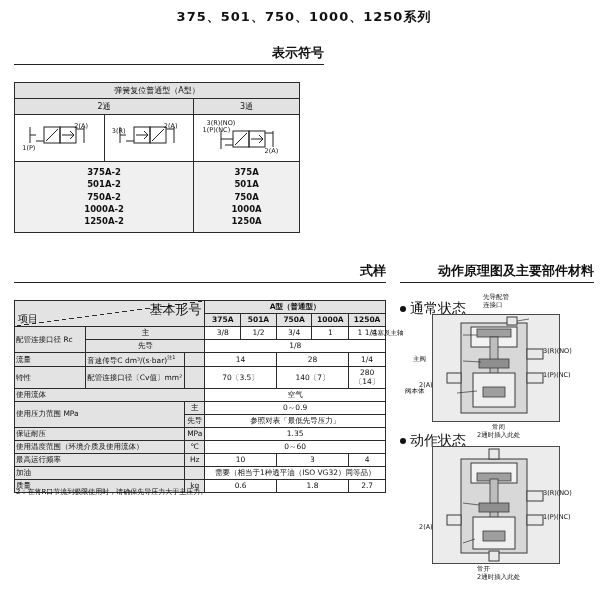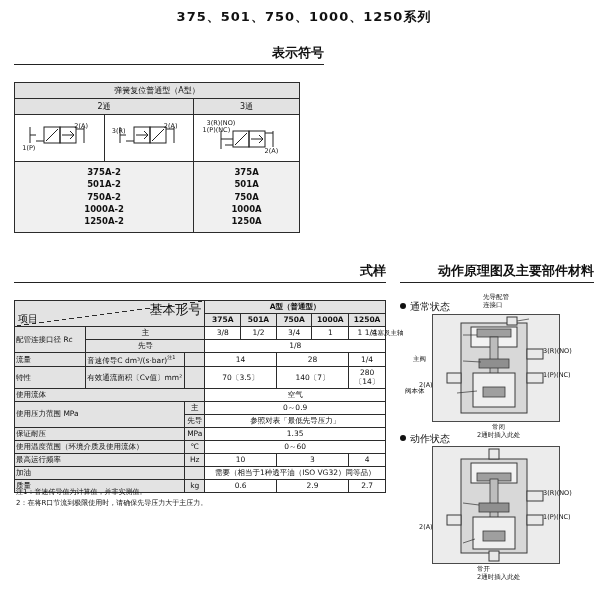--- a/index.html
+++ b/index.html
@@ -96,21 +96,21 @@
   .corner .c1 { position:absolute; right:3px; top:1px; font-size:13px;}
   .corner .c2 { position:absolute; left:3px; bottom:1px; font-size:10px;}
 
   .notes {
     position:absolute; left:16px; top:487px; width:380px;
     font-size:7px; line-height:1.5; color:#111;
   }
   .notes div { white-space: nowrap; }
 
   
-  .op-item { position:absolute; font-size:10px; }
+  .op-item { position:absolute; font-size:14px; }
   #op-label-normal { left:400px; top:300px; font-weight:normal; }
   #op-label-act    { left:400px; top:432px; font-weight:normal; }
   .bullet { display:inline-block; width:6px; height:6px; background:#111; border-radius:50%; margin-right:4px; vertical-align:1px;}
 
   .diagram {
     position:absolute;
     background:#ececec;
     border:1px solid #4a4a4a;
   }
   #dia1 { left:432px; top:314px; width:128px; height:108px; }
@@ -270,21 +270,21 @@
       <td class="lbl">流量</td>
       <td class="lbl" style="text-align:left;"><span>音速传导C  dm³/(s·bar)</span><sup style="font-size:5px">注1</sup></td>
       <td class="unit"></td>
       <td class="val" colspan="2">14</td>
       <td class="val" colspan="2">28</td>
       <td class="val">1/4</td>
     </tr>
 
     <tr>
       <td class="lbl">特性</td>
-      <td class="lbl" style="text-align:left;">有效通流面积〔Cv值〕mm²</td>
+      <td class="lbl" style="text-align:left;">配管连接口径〔Cv值〕mm²</td>
       <td class="unit"></td>
       <td class="val" colspan="2">70〔3.5〕</td>
       <td class="val" colspan="2">140〔7〕</td>
       <td class="val">280〔14〕</td>
     </tr>
 
     <tr>
       <td class="lbl" colspan="3">使用流体</td>
       <td class="val" colspan="5">空气</td>
     </tr>
@@ -322,28 +322,27 @@
     <tr>
       <td class="lbl" colspan="2">加油</td>
       <td class="unit"></td>
       <td class="val" colspan="5">需要（相当于1种透平油（ISO VG32）同等品）</td>
     </tr>
 
     <tr>
       <td class="lbl" colspan="2">质量</td>
       <td class="unit">kg</td>
       <td class="val" colspan="2">0.6</td>
-      <td class="val" colspan="2">2.9</td>
+      <td class="val" colspan="2">1.8</td>
       <td class="val">2.7</td>
     </tr>
   </tbody>
     </table>
 
   <div class="notes">
-    <div>注1：音速传导值为计算值，并非实测值。</div>
     <div>  2：在将R口节流到极限使用时，请确保先导压力大于主压力。</div>
   </div>
 
   <div class="op-item" id="op-label-normal">
     <span class="bullet"></span><span>通常状态</span>
   </div>
   <div class="op-item" id="op-label-act">
     <span class="bullet"></span><span>动作状态</span>
   </div>
 

